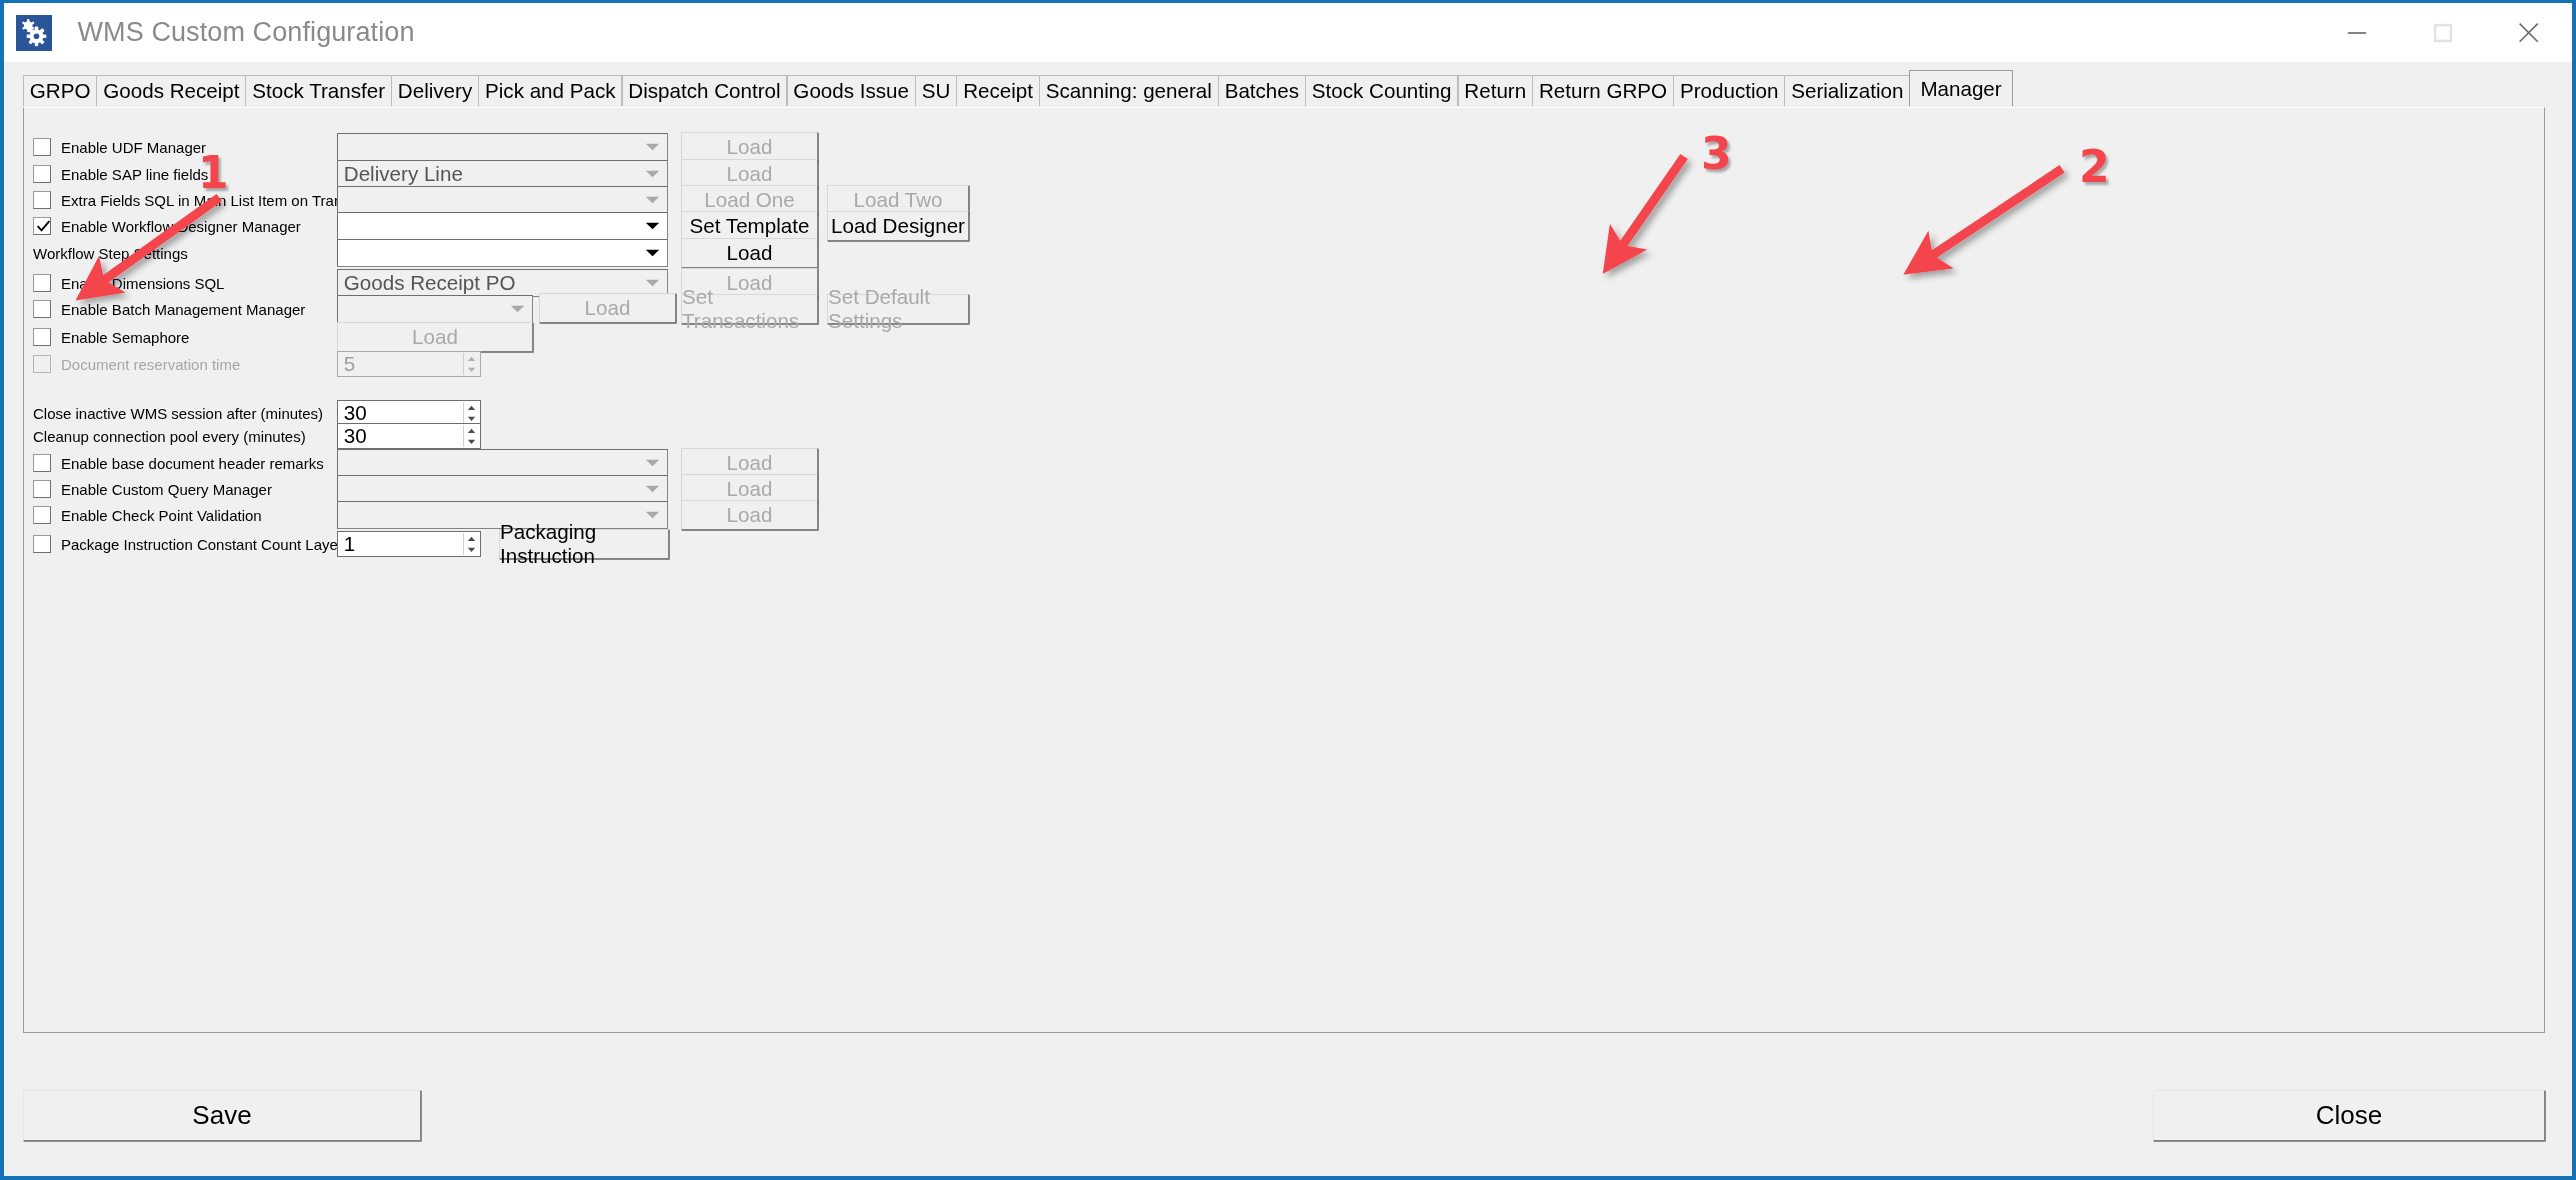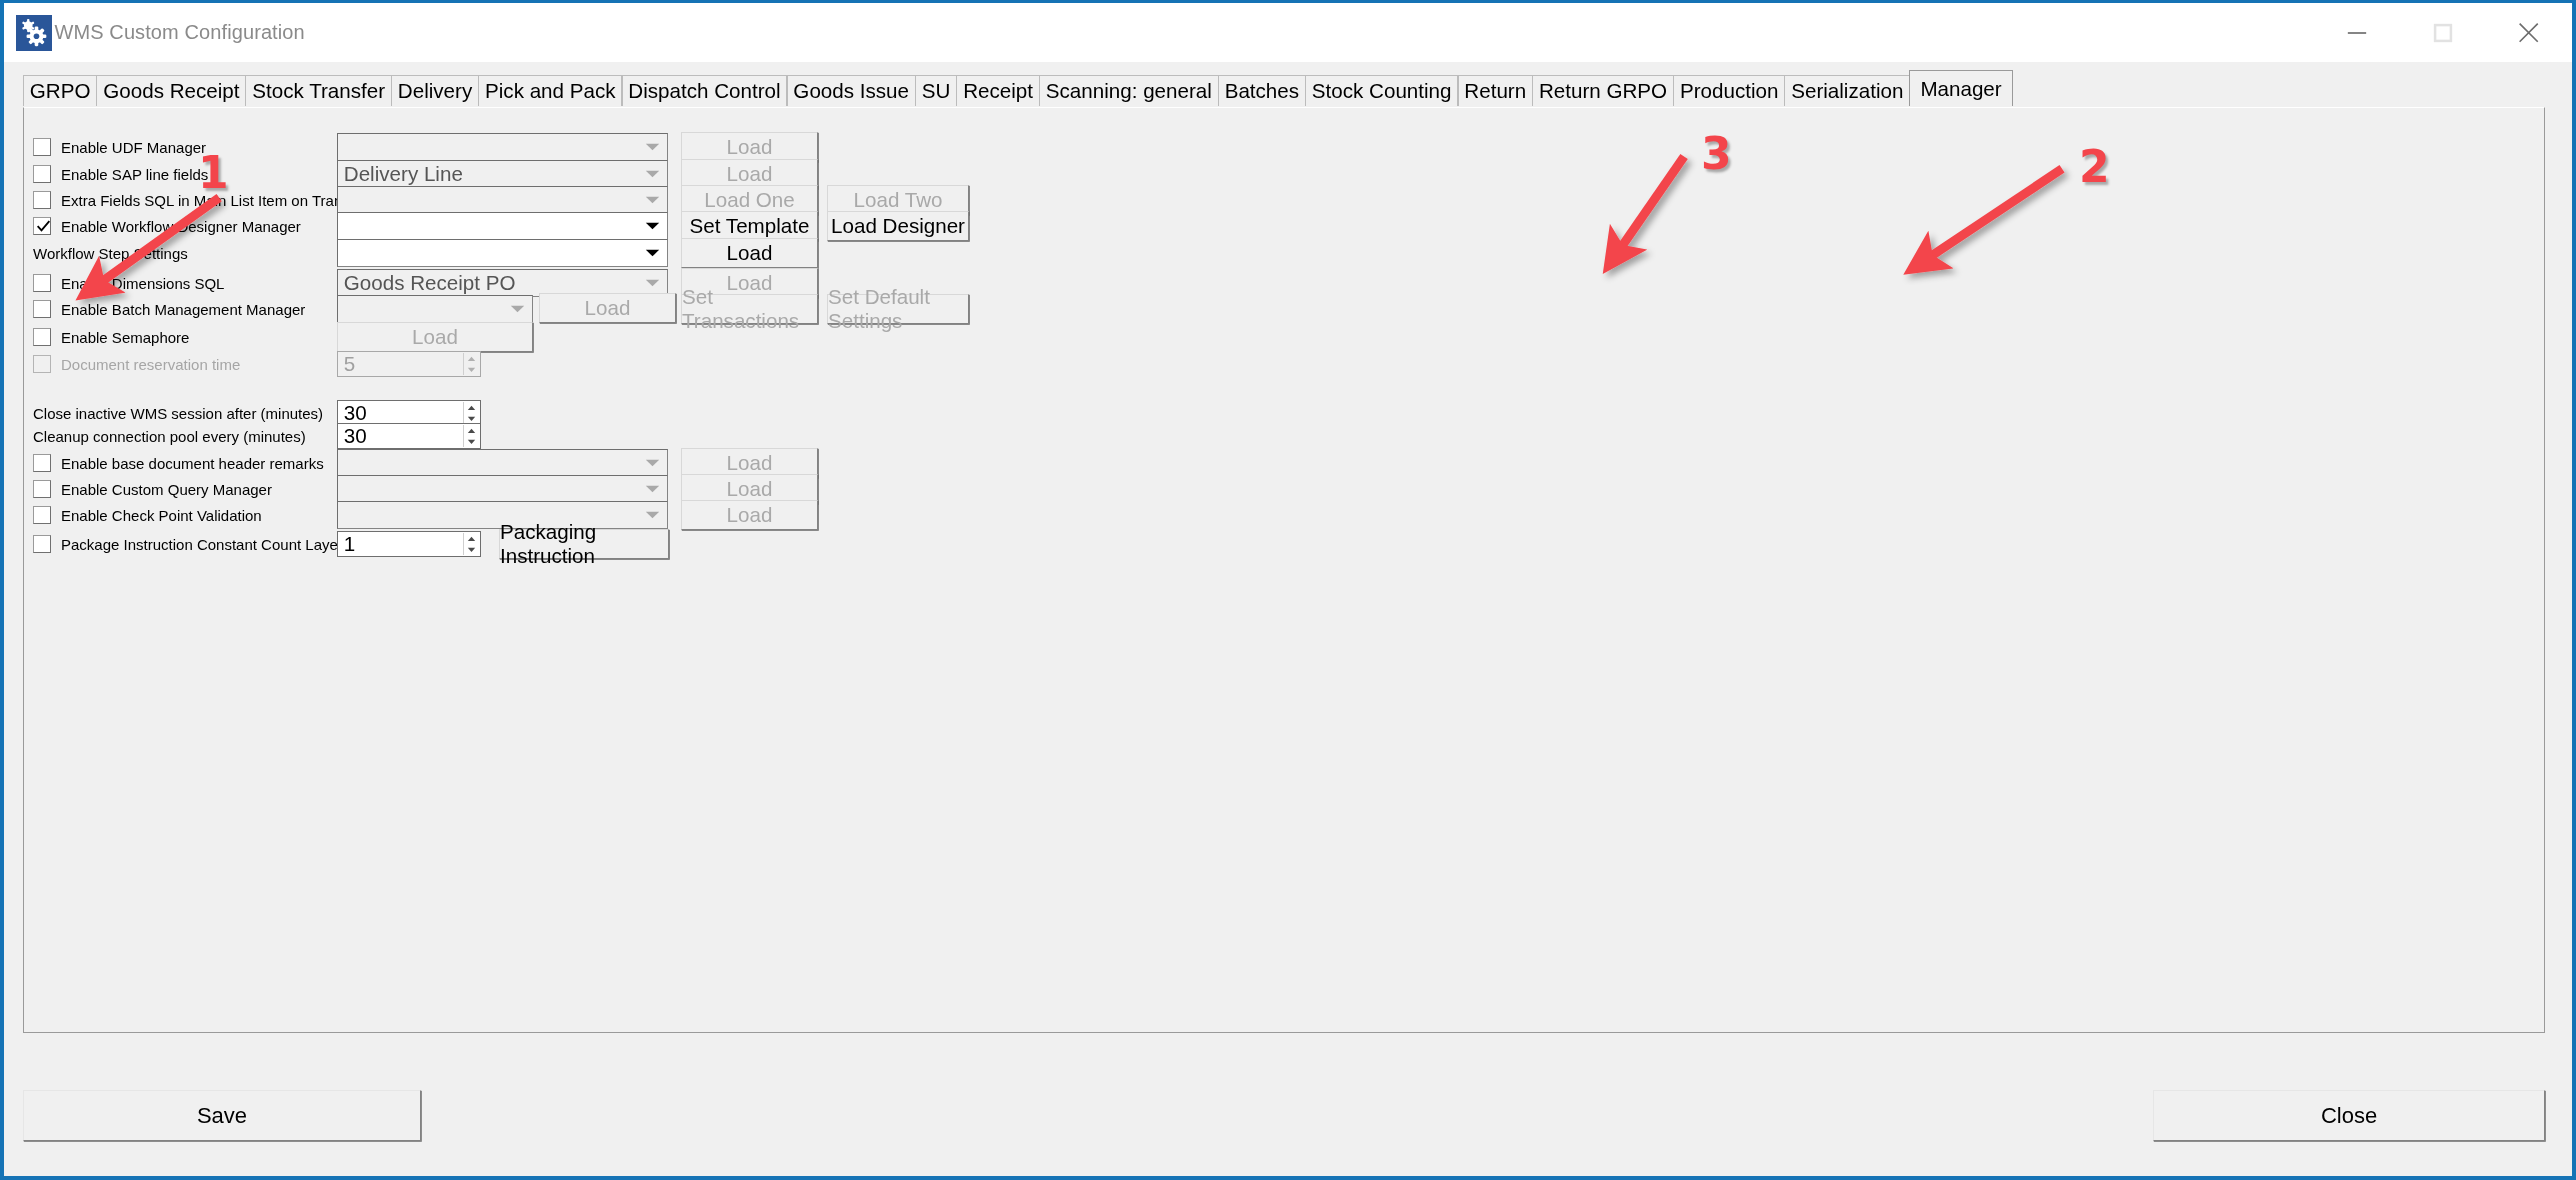--- a/index.html
+++ b/index.html
@@ -23,21 +23,21 @@
     width: 2568px; height: 59px;
     background: #ffffff;
     display: flex; align-items: center;
   }
   #title-icon {
     width: 36px; height: 36px; margin-left: 11.5px;
     background: #2a5699; position: relative; flex: 0 0 auto;
   }
   #title-icon svg { position: absolute; left: 4.1px; top: 3.3px; }
   #title-text {
-    margin-left: 3px; font-size: 20px; color: #8a8a8a;
+    margin-left: 26px; font-size: 27px; color: #8a8a8a;
     letter-spacing: 0.1px; white-space: nowrap;
   }
   #wincontrols { margin-left: auto; display: flex; height: 59px; }
   .wc { width: 86px; height: 59px; display: flex; align-items: center; justify-content: center; }
   .wc svg { display: block; }
   
   #tabstrip {
     position: absolute; left: 0; top: 59px;
     width: 2032px; height: 44px;
     background: #f0f0f0;
@@ -137,21 +137,21 @@
     box-shadow: 0.8px 0.8px 0 0 #6f6f6f;
   }
   .btn.disabled { color: #a9a9a9; }
   
   #save-btn, #close-btn {
     position: absolute; height: 51px;
     background: #f0f0f0;
     border: 0.8px solid #e6e6e6;
     border-right-color: #828282; border-bottom-color: #828282;
     display: flex; align-items: center; justify-content: center;
-    font-size: 22px; color: #000;
+    font-size: 26px; color: #000;
     box-shadow: 0.8px 0.8px 0 0 #757575;
   }
   #save-btn { left: 19px; top: 1087px; width: 398px; }
   #close-btn { left: 2149px; top: 1087px; width: 392px; }
   
   #annots {
     position: absolute; left: 0; top: 0;
     width: 2576px; height: 1180px;
     pointer-events: none;
   }

